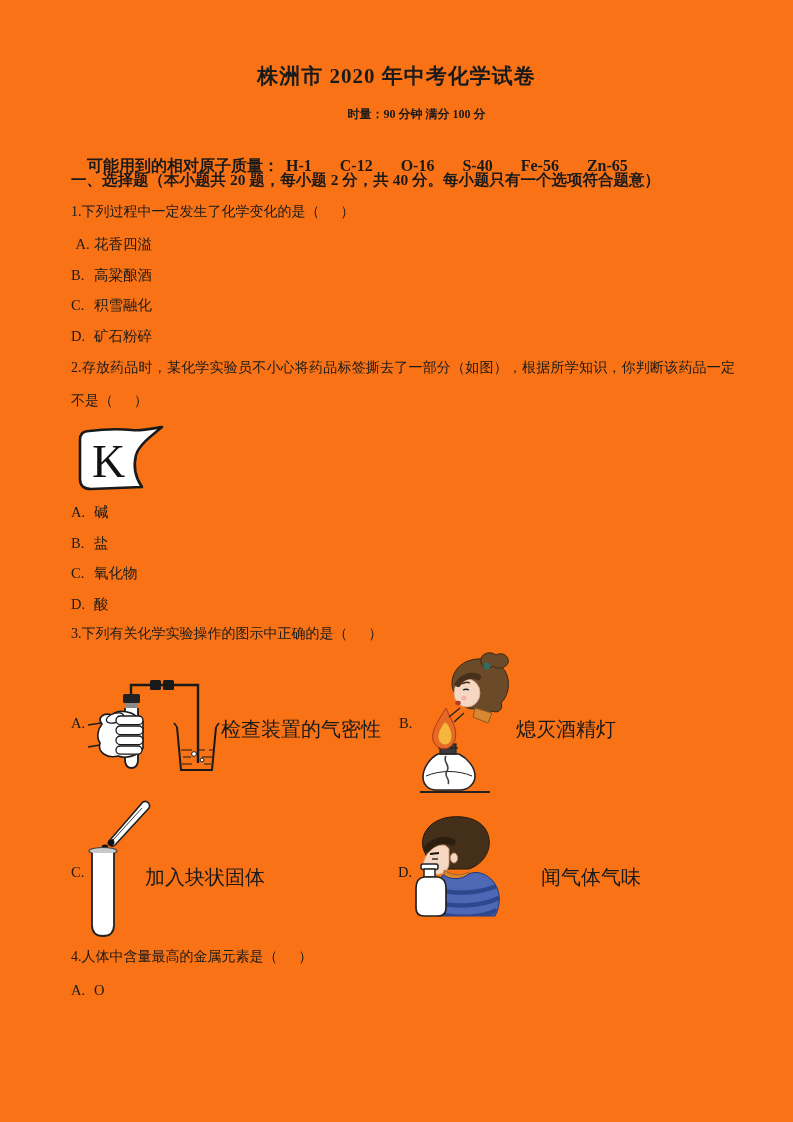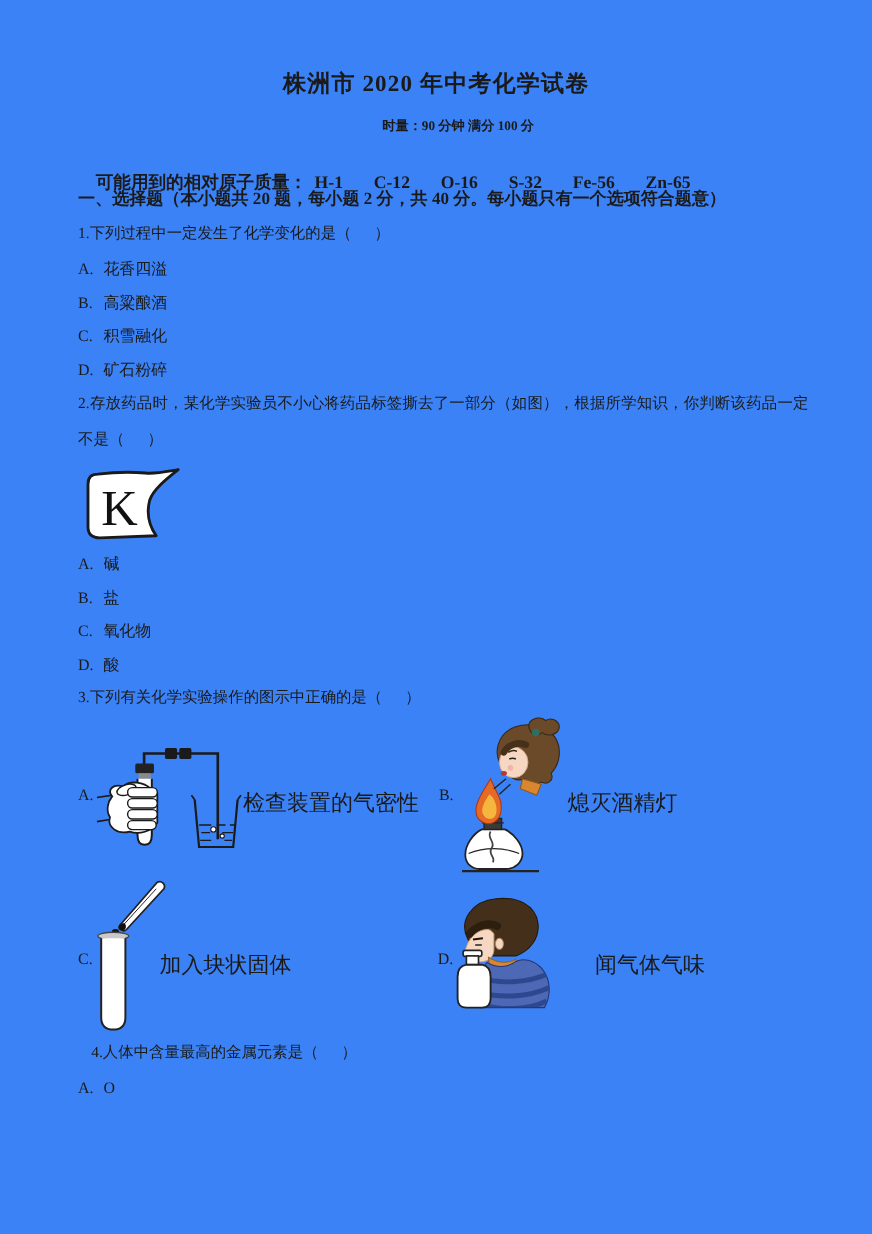--- a/index.html
+++ b/index.html
@@ -1,17 +1,17 @@
 <!DOCTYPE html>
 <html><head>
 <meta charset="utf-8">
 <style>
   html,body{margin:0;padding:0;background:#fff;}
   .page{
-    position:relative;width:793px;height:1122px;background:#3b82f6;overflow:hidden;
+    position:relative;width:793px;height:1122px;background:#f97316;overflow:hidden;
     font-family:"Liberation Serif","DejaVu Serif",serif;color:#1a1a1a;
   }
   .abs{position:absolute;white-space:pre;}
   .center{left:0;width:793px;text-align:center;}
   .b{font-weight:700;}
   .title{font-size:21px;letter-spacing:1px;}
   .subtitle{font-size:12px;padding-left:20px;}
   .masses{font-size:16px;}
   .mass-item{display:inline-block;margin-left:28px;}
   .mass-item.first{margin-left:7px;}
@@ -26,27 +26,27 @@
 </style>
 </head>
 <body>
 
 <div class="page">
 
   <div class="abs center title b" style="top:62px;">株洲市 2020 年中考化学试卷</div>
   <div class="abs center subtitle b" style="top:106px;">时量：90 分钟 满分 100 分</div>
 
   <div class="abs masses b" style="left:71px;top:138px;">
-    <span>可能用到的相对原子质量：</span><span class="mass-item first">H-1</span><span class="mass-item">C-12</span><span class="mass-item">O-16</span><span class="mass-item">S-32</span><span class="mass-item">Fe-56</span><span class="mass-item">Zn-65</span>
+    <span>可能用到的相对原子质量：</span><span class="mass-item first">H-1</span><span class="mass-item">C-12</span><span class="mass-item">O-16</span><span class="mass-item">S-40</span><span class="mass-item">Fe-56</span><span class="mass-item">Zn-65</span>
   </div>
 
   <div class="abs section b" style="left:71px;top:170px;">一、选择题（本小题共 20 题，每小题 2 分，共 40 分。每小题只有一个选项符合题意）</div>
 
   <div class="abs q" style="left:71px;top:203px;"><span>1.</span><span>下列过程中一定发生了化学变化的是（      ）</span></div>
-  <div class="abs opt" style="left:71px;top:235px;"><span class="lab">A.</span><span>花香四溢</span></div>
+  <div class="abs opt" style="left:71px;top:235px;text-align:center;"><span class="lab">A.</span><span>花香四溢</span></div>
   <div class="abs opt" style="left:71px;top:266px;"><span class="lab">B.</span><span>高粱酿酒</span></div>
   <div class="abs opt" style="left:71px;top:296px;"><span class="lab">C.</span><span>积雪融化</span></div>
   <div class="abs opt" style="left:71px;top:327px;"><span class="lab">D.</span><span>矿石粉碎</span></div>
 
   <div id="q2text" class="abs q" style="left:71px;top:352px;"><span>2.</span><span>存放药品时，某化学实验员不小心将药品标签撕去了一部分（如图），根据所学知识，你判断该药品一定不是（      ）</span></div>
 
   <svg class="abs" style="left:75px;top:424px;" width="92" height="70" viewBox="0 0 92 70">
     <path d="M14,7 C30,5 46,5 57,6 C66,7 75,5 87,3 C77,11 64,21 61,31 C58,43 60,53 67,63 L16,65 Q5,65 5,55 L5,16 Q5,7 14,7 Z" fill="#ffffff" stroke="#1a1a1a" stroke-width="2.6" stroke-linejoin="round"></path>
     <text x="17" y="53" font-size="46" font-family="Liberation Serif, DejaVu Serif, serif" fill="#111">K</text>
   </svg>
@@ -175,16 +175,16 @@
     </g>
 
     <g>
       <rect x="8" y="51" width="17" height="5.5" rx="2" fill="#fff" stroke="#222" stroke-width="1.5"></rect>
       <rect x="11" y="56" width="11" height="8" fill="#fff" stroke="#222" stroke-width="1.5"></rect>
       <path d="M11,64 C5,65 3,69 3,75 L3,95 C3,100 6,103 11,103 L25,103 C30,103 33,100 33,95 L33,75 C33,69 31,65 25,64 Z" fill="#fff" stroke="#222" stroke-width="1.7"></path>
     </g>
   </svg>
   <div class="abs cap" style="left:497px;top:864px;margin-left:44px;">闻气体气味</div>
 
-  <div class="abs q" style="left:71px;top:948px;margin-left:12px;"><span>4.</span><span>人体中含量最高的金属元素是（      ）</span></div>
+  <div class="abs q" style="left:71px;top:948px;"><span>4.</span><span>人体中含量最高的金属元素是（      ）</span></div>
   <div class="abs opt" style="left:71px;top:982px;"><span class="lab">A.</span><span>O</span></div>
 
 </div>
 
 </body></html>

